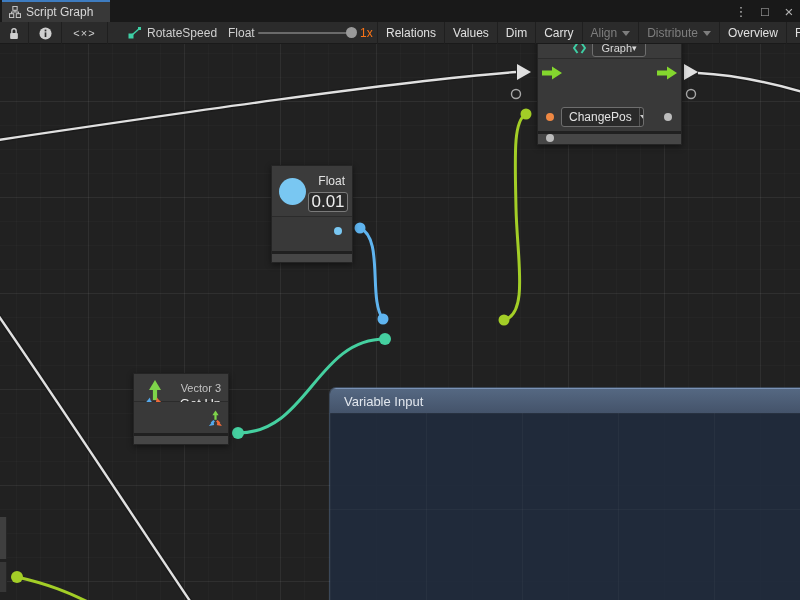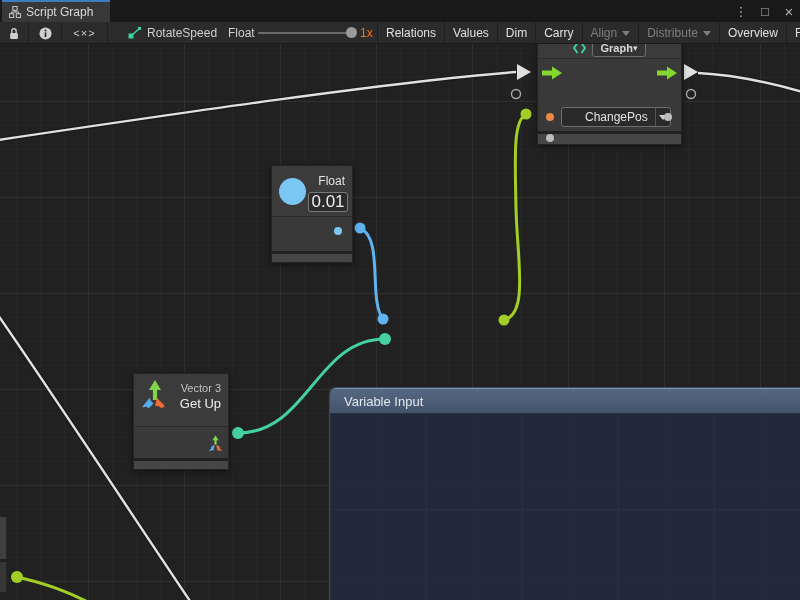--- a/index.html
+++ b/index.html
@@ -43,21 +43,21 @@
   .node-header{background:#3b3b3b;border-bottom:1px solid #2b2b2b;position:relative;}
   .node-body{position:relative;background:#393939;}
   .node-gap{height:3px;background:#202020;}
   .node-footer{background:#464646;}
   .port-dot{position:absolute;width:8px;height:8px;border-radius:50%;background:#bcbcbc;}
   .port-label{position:absolute;color:#d6d6d6;font-size:12px;line-height:1;}
 
   
   #node-event{left:537px;top:36px;width:145px;}
   #node-event .node-header{height:22px;display:flex;align-items:center;justify-content:center;gap:6px;}
-  .pill{background:#333;border:1px solid #6e6e6e;border-radius:3px;color:#d8d8d8;font-size:11px;padding:2px 8px;display:flex;align-items:center;font-weight:bold;}
+  .pill{background:#333;border:1px solid #6e6e6e;border-radius:3px;color:#d8d8d8;font-size:11px;padding:2px 8px;display:flex;align-items:center;}
   #node-event .node-body{height:72px;}
   .flow-arrow{position:absolute;width:20px;height:14px;}
   .dropdown{position:absolute;display:flex;align-items:center;background:#2a2a2a;border:1px solid #6e6e6e;border-radius:3px;height:20px;color:#e2e2e2;font-size:12px;overflow:hidden;}
   .dropdown .dd-label{padding:0 7px;}
   .dropdown .dd-caret{width:16px;align-self:stretch;display:flex;align-items:center;justify-content:center;border-left:1px solid #555;color:#cfcfcf;}
   #node-event .node-footer{height:10px;}
 
   
   #node-float{left:271px;top:165px;width:82px;}
   #node-float .node-header{height:51px;}
@@ -70,21 +70,21 @@
 
   
   #node-mul{left:393px;top:258px;width:102px;}
   #node-mul .node-header{height:47px;}
   #mul-title{position:absolute;left:44px;top:18px;color:#efefef;font-size:13px;}
   #node-mul .node-body{height:46px;}
   #node-mul .node-footer{height:9px;}
 
   
   #node-vec{left:133px;top:373px;width:96px;}
-  #node-vec .node-header{height:53px;}
+  #node-vec .node-header{height:28px;}
   #vec-type{position:absolute;right:7px;top:8px;color:#c3c3c3;font-size:11px;}
   #vec-title{position:absolute;right:7px;top:22px;color:#efefef;font-size:13px;}
   #node-vec .node-body{height:31px;}
   #node-vec .node-footer{height:8px;}
 
   
   #node-sliver-a{position:absolute;left:0;top:517px;width:7px;height:42px;background:#3f3f3f;border-right:1px solid #262626;z-index:30;}
   #node-sliver-b{position:absolute;left:0;top:562px;width:7px;height:30px;background:#373737;border-right:1px solid #262626;z-index:30;}
 
   
@@ -157,21 +157,21 @@
     <div class="node-body">
 
       <svg class="flow-arrow" style="left:4px;top:7px;" viewBox="0 0 20 14">
         <path d="M0 4.5 H10 V0.5 L20 7 L10 13.5 V9.5 H0 Z" fill="#84d72e"></path>
       </svg>
       <svg class="flow-arrow" style="left:119px;top:7px;" viewBox="0 0 20 14">
         <path d="M0 4.5 H10 V0.5 L20 7 L10 13.5 V9.5 H0 Z" fill="#84d72e"></path>
       </svg>
 
       <span class="port-dot" style="left:8px;top:54px;background:#ef8843;"></span>
-      <div class="dropdown" style="left:23px;top:48px;width:110px;padding-left:16px;">
+      <div class="dropdown" style="left:23px;top:48px;width:83px;">
         <span class="dd-label">ChangePos</span>
         <span class="dd-caret">
             <span class="caret"></span>
           </span>
       </div>
       <span class="port-dot" style="left:126px;top:54px;"></span>
 
       <span class="port-dot" style="left:8px;top:75px;"></span>
     </div>
     <div class="node-gap"></div>

